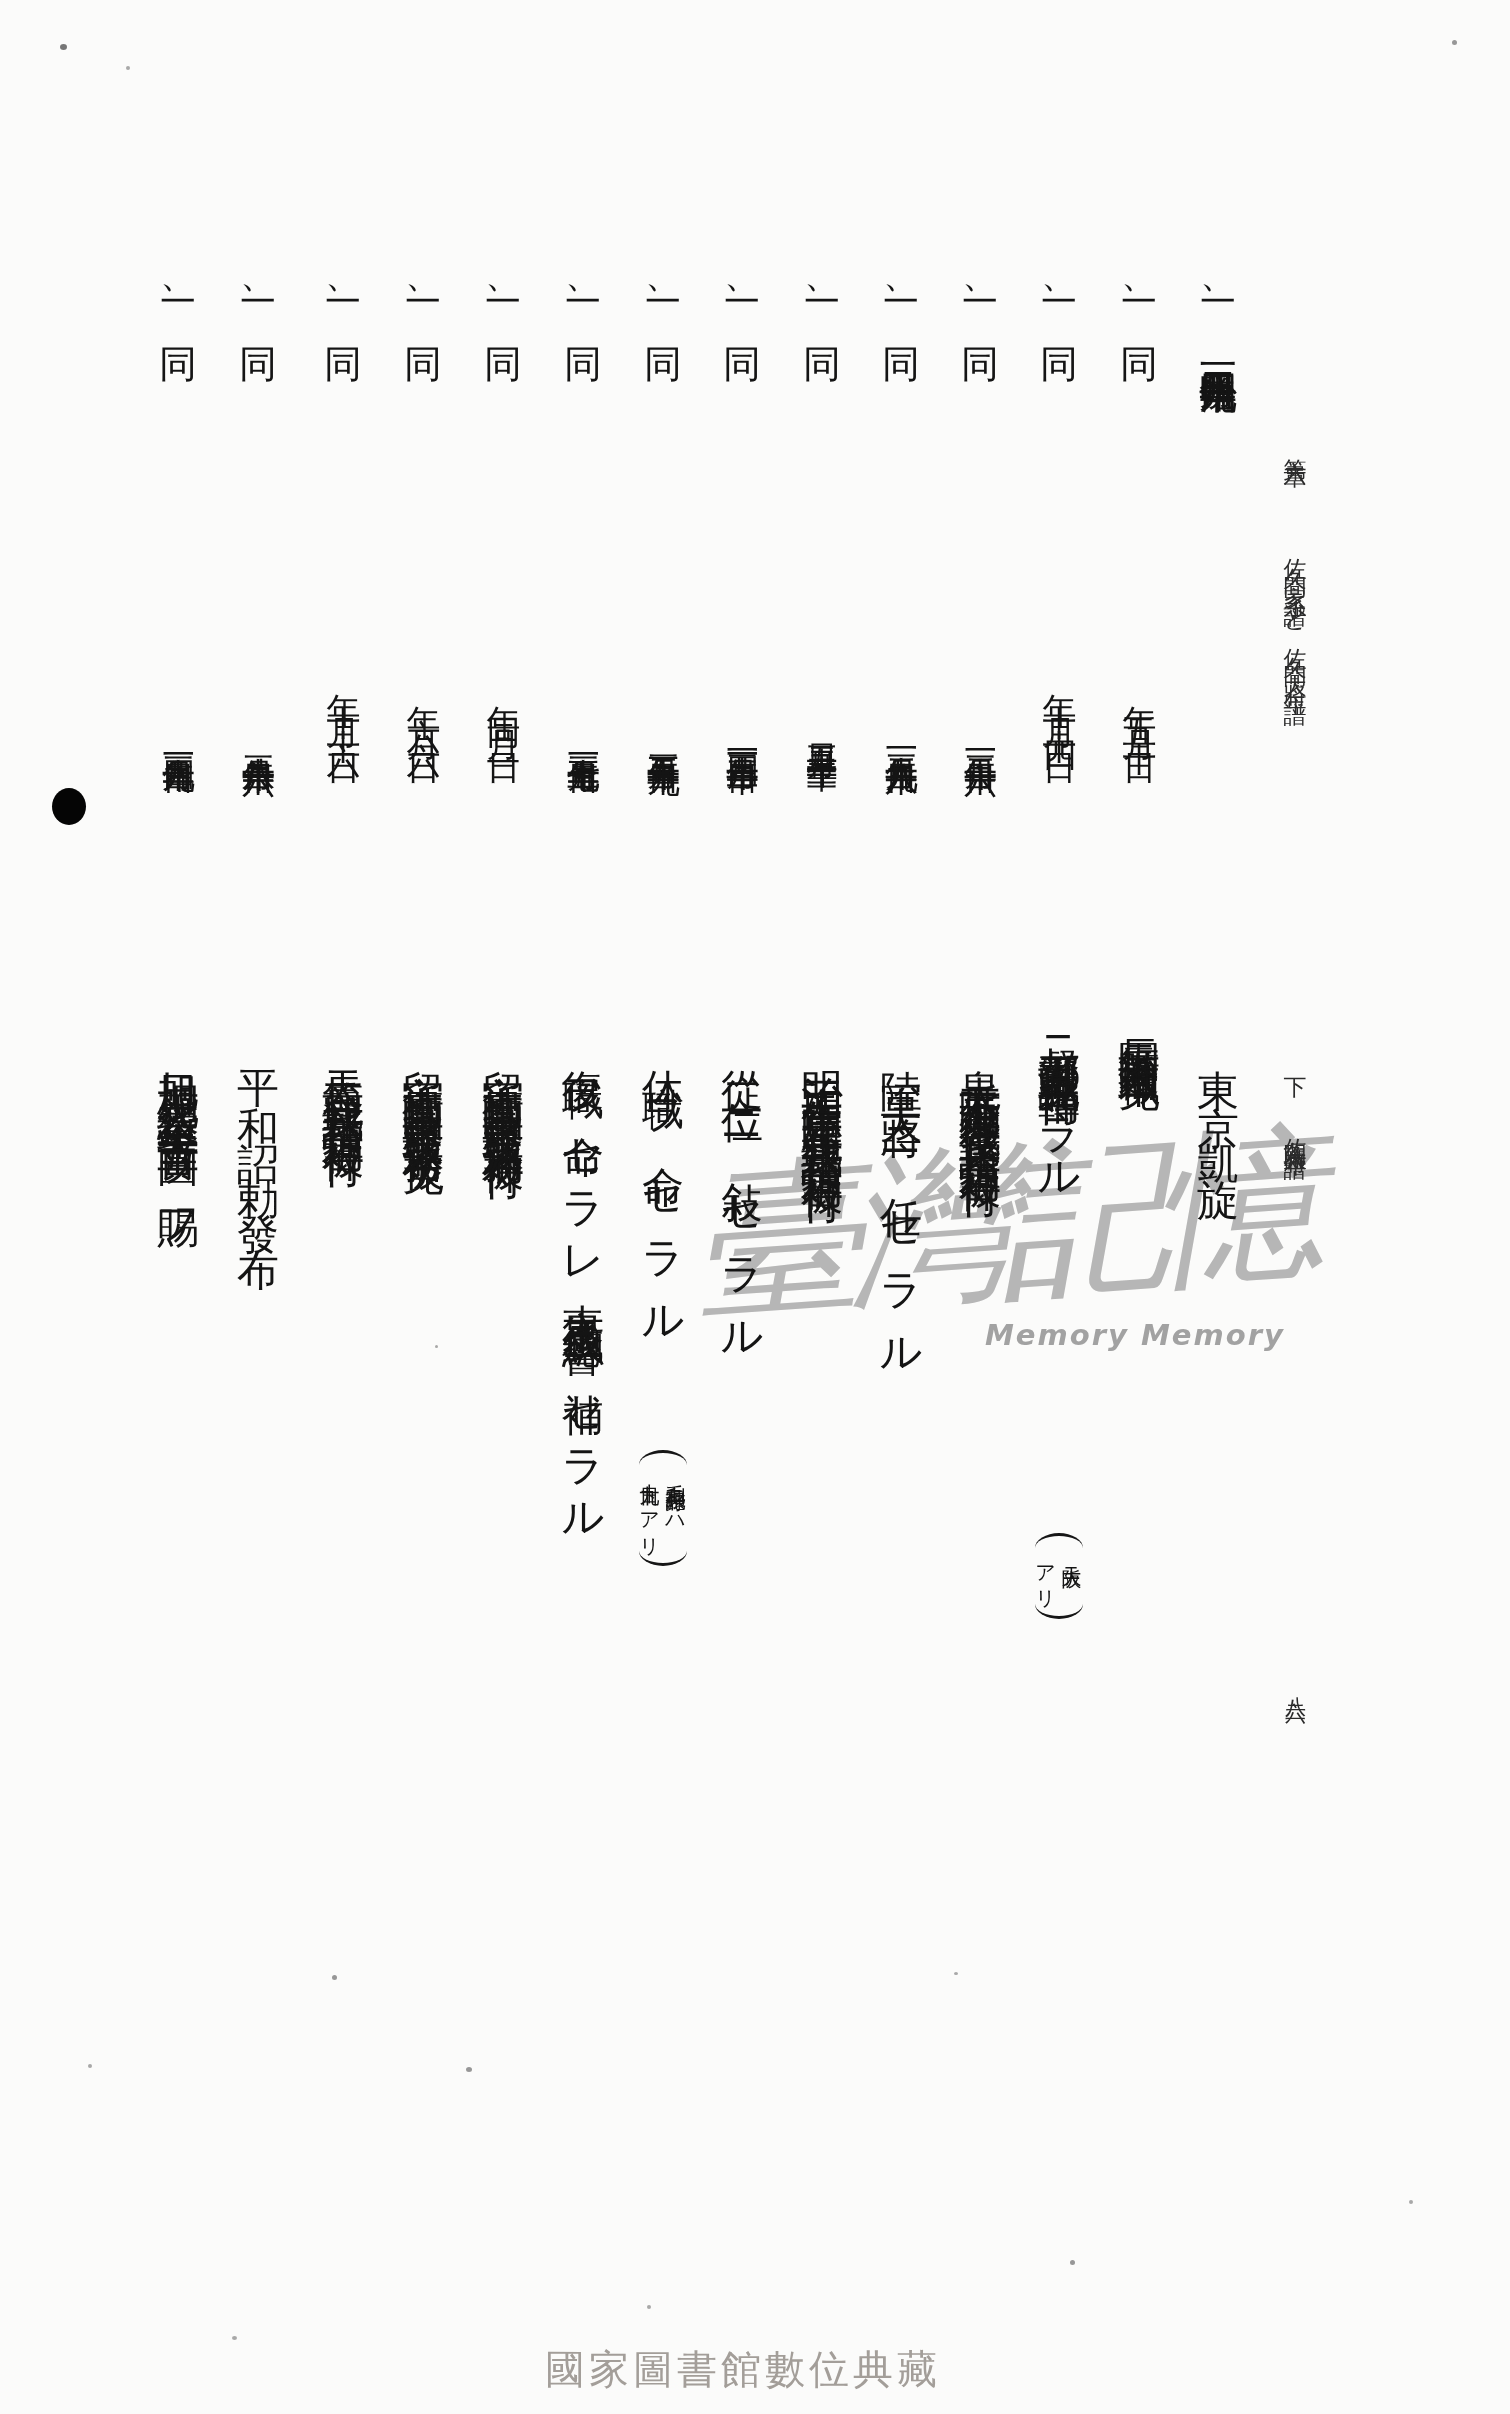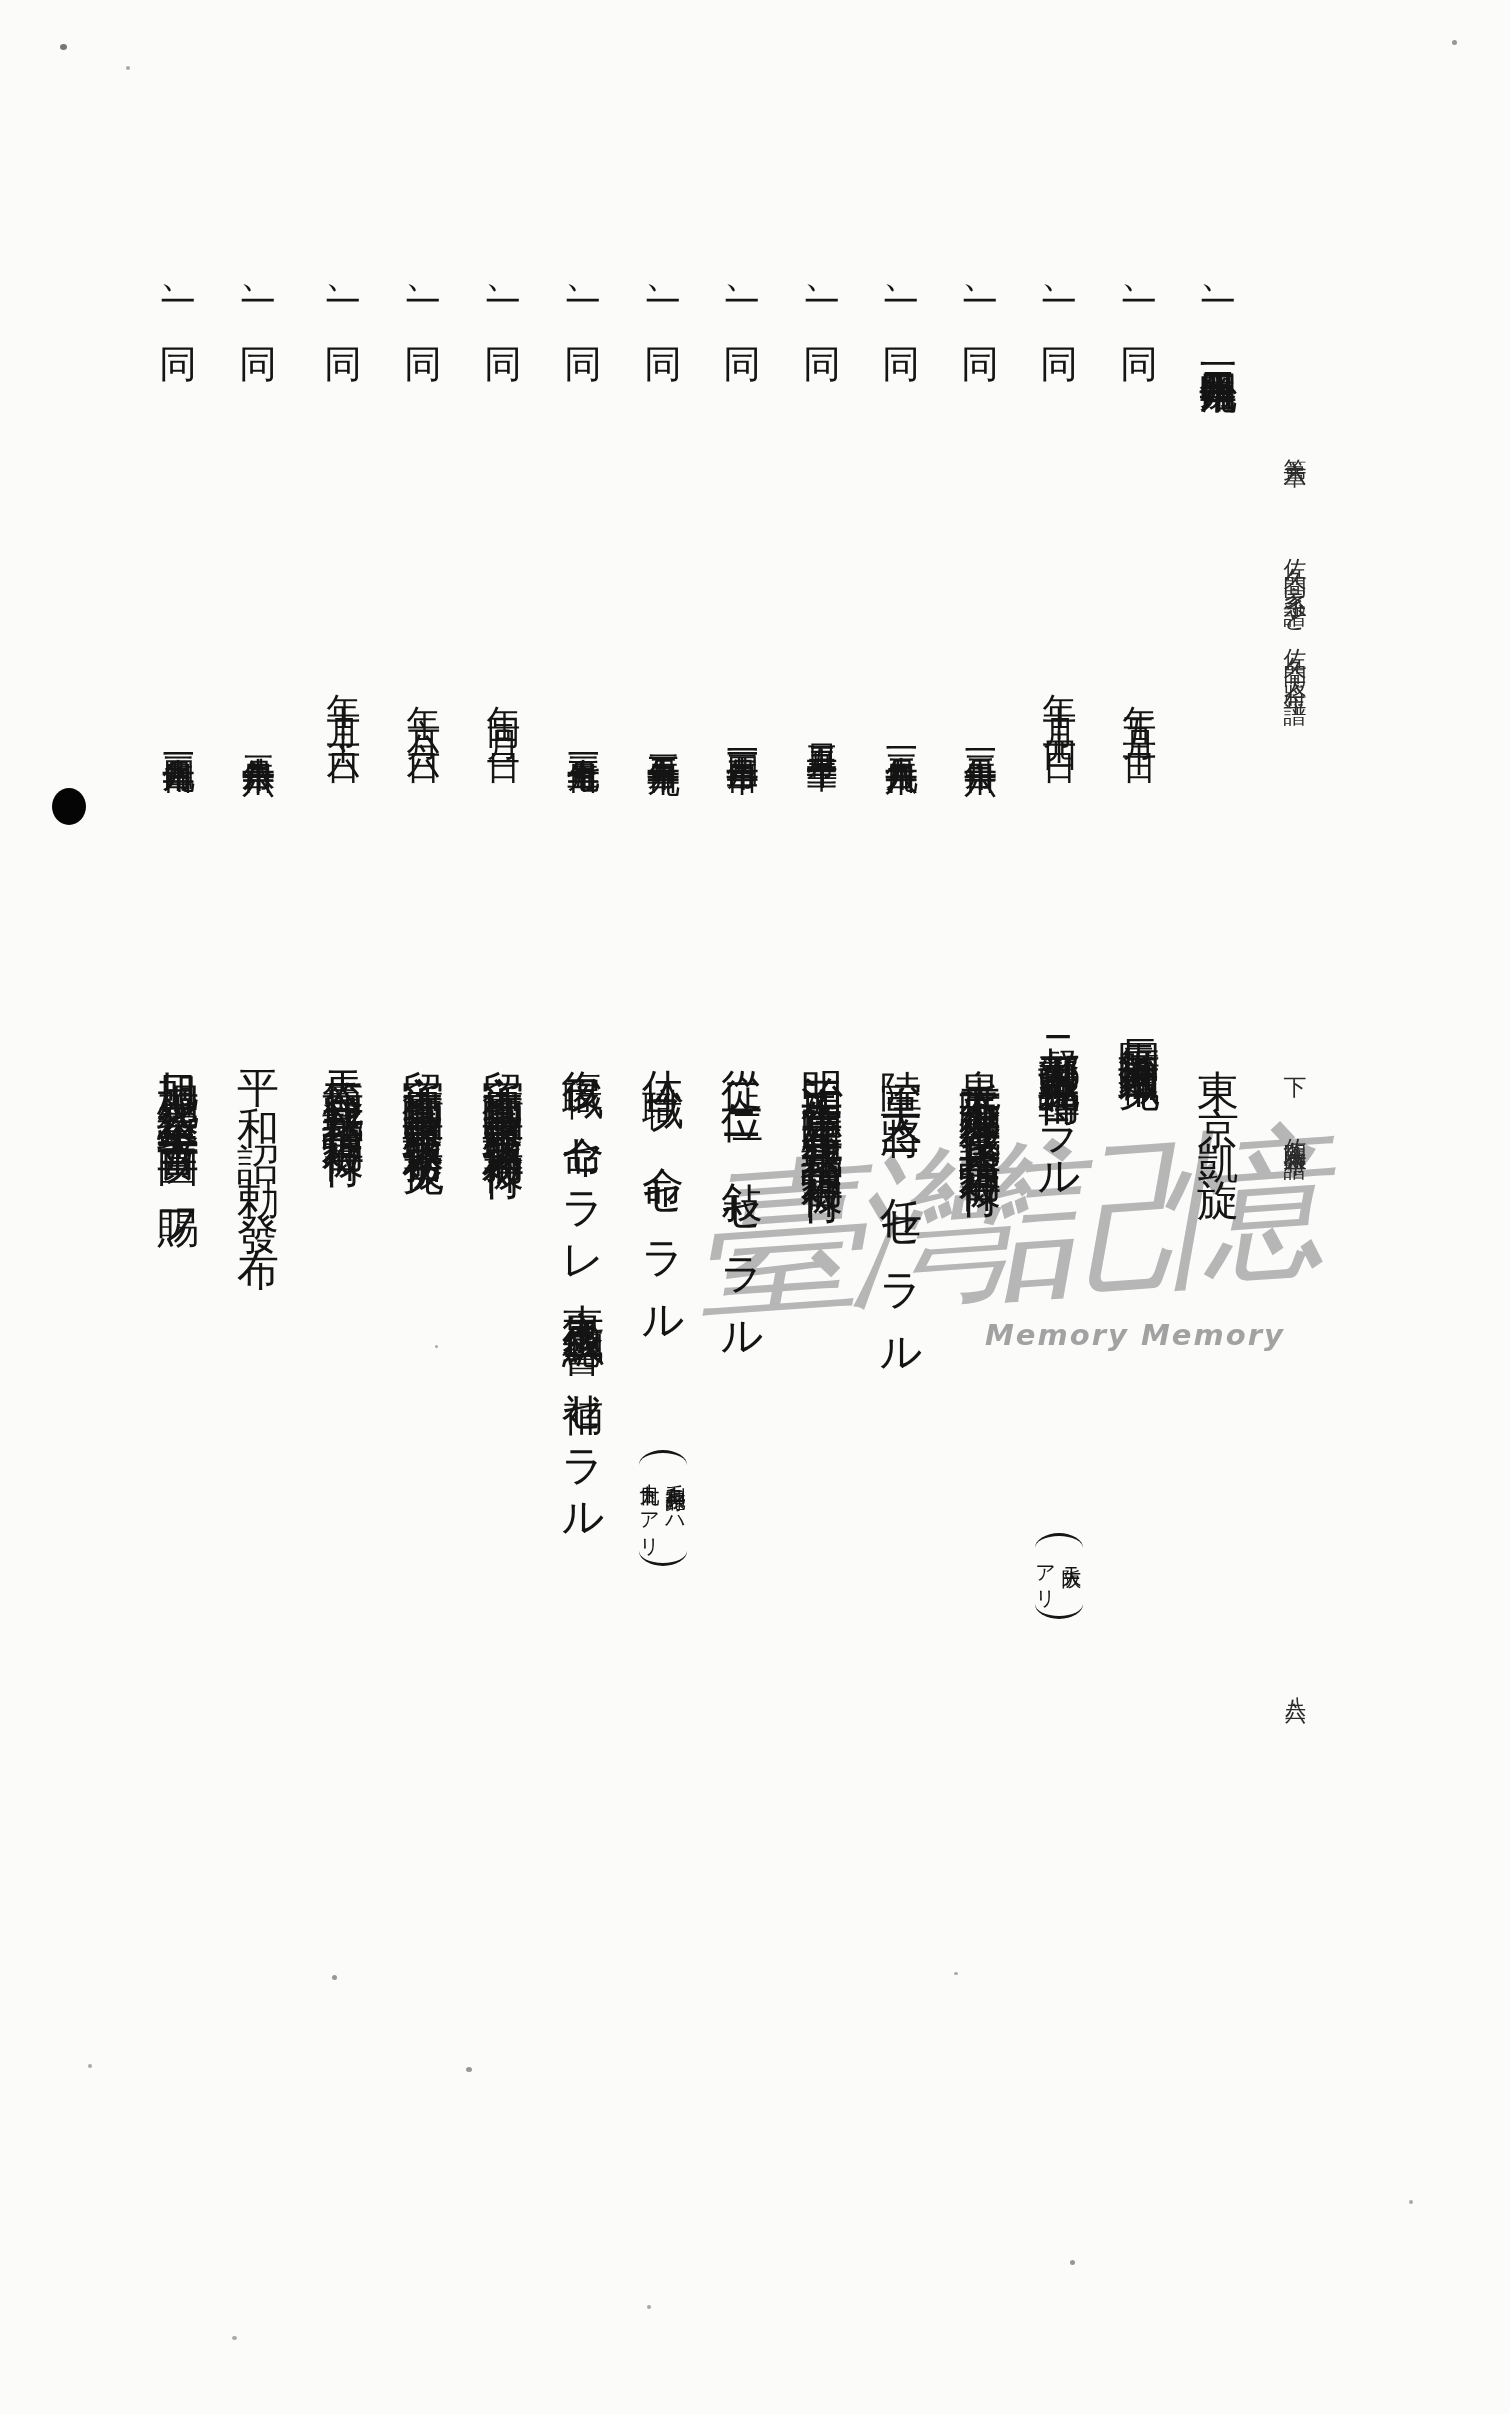--- a/index.html
+++ b/index.html
@@ -179,20 +179,21 @@
     <div class="event ev-s">平和詔勅發布</div>
   </div>
 
   <div class="col" style="left:155px">
     <span class="mk">一、</span>
     <span class="lead">同</span>
     <div class="date dm">三十九年四月一日</div>
     <div class="event ev">旭日桐花大綬章竝年金千五百圓ヲ賜フ</div>
   </div>
 
+  <div class="badge">國家圖書館數位典藏</div>
 
   <div class="inkdot"></div>
   <div class="speck" style="left:60px;top:44px;width:7px;height:6px;opacity:.8"></div>
   <div class="speck" style="left:126px;top:66px;width:4px;height:4px;opacity:.5"></div>
   <div class="speck" style="left:1452px;top:40px;width:5px;height:5px;opacity:.6"></div>
   <div class="speck" style="left:435px;top:1345px;width:3px;height:3px;opacity:.5"></div>
   <div class="speck" style="left:954px;top:1972px;width:4px;height:3px;opacity:.5"></div>
   <div class="speck" style="left:332px;top:1975px;width:5px;height:5px;opacity:.6"></div>
   <div class="speck" style="left:466px;top:2067px;width:6px;height:5px;opacity:.6"></div>
   <div class="speck" style="left:88px;top:2064px;width:4px;height:4px;opacity:.5"></div>

